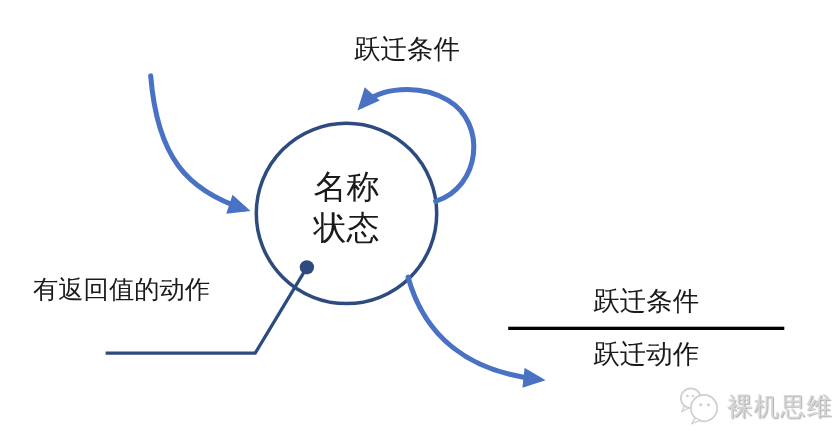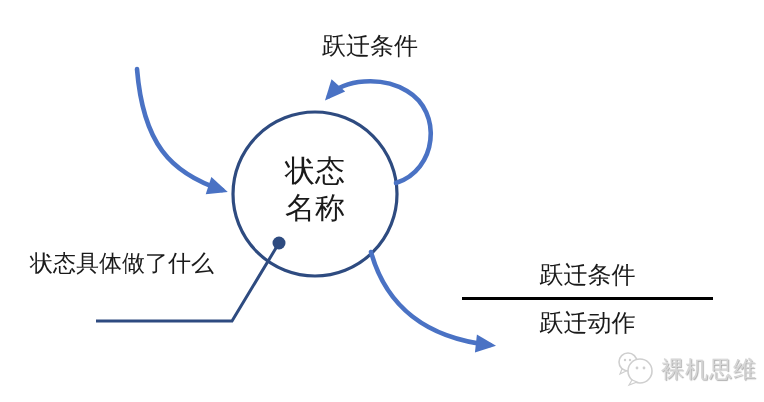--- a/index.html
+++ b/index.html
@@ -89,26 +89,26 @@
 
     <path d="M 371 252 C 386 306, 426 338, 490 345" fill="none" stroke-width="4.6" stroke-linecap="round" marker-end="url(#arrowBlue)" stroke="#4a72c4"></path>
 
     <path d="M 279 243 L 232 321 L 96 321" fill="none" stroke-width="3" stroke-linejoin="miter" stroke="#2e4b80"></path>
     <circle cx="279" cy="243" r="6.5" fill="#2e4b80"></circle>
   </svg>
 
   <div class="txt top-label">跃迁条件</div>
 
   <div class="txt node-label">
+    <div>名称</div>
     <div>状态</div>
-    <div>名称</div>
   </div>
 
   <div class="txt note">
-    <div>状态具体做了什么</div>
+    <div>有返回值的动作</div>
   </div>
 
   <div class="txt fraction">
     <div class="frac-top">跃迁条件</div>
     <div class="frac-line"></div>
     <div class="frac-bottom">跃迁动作</div>
   </div>
 
   <div class="watermark">
     <svg width="40" height="38" viewBox="0 0 40 38">

